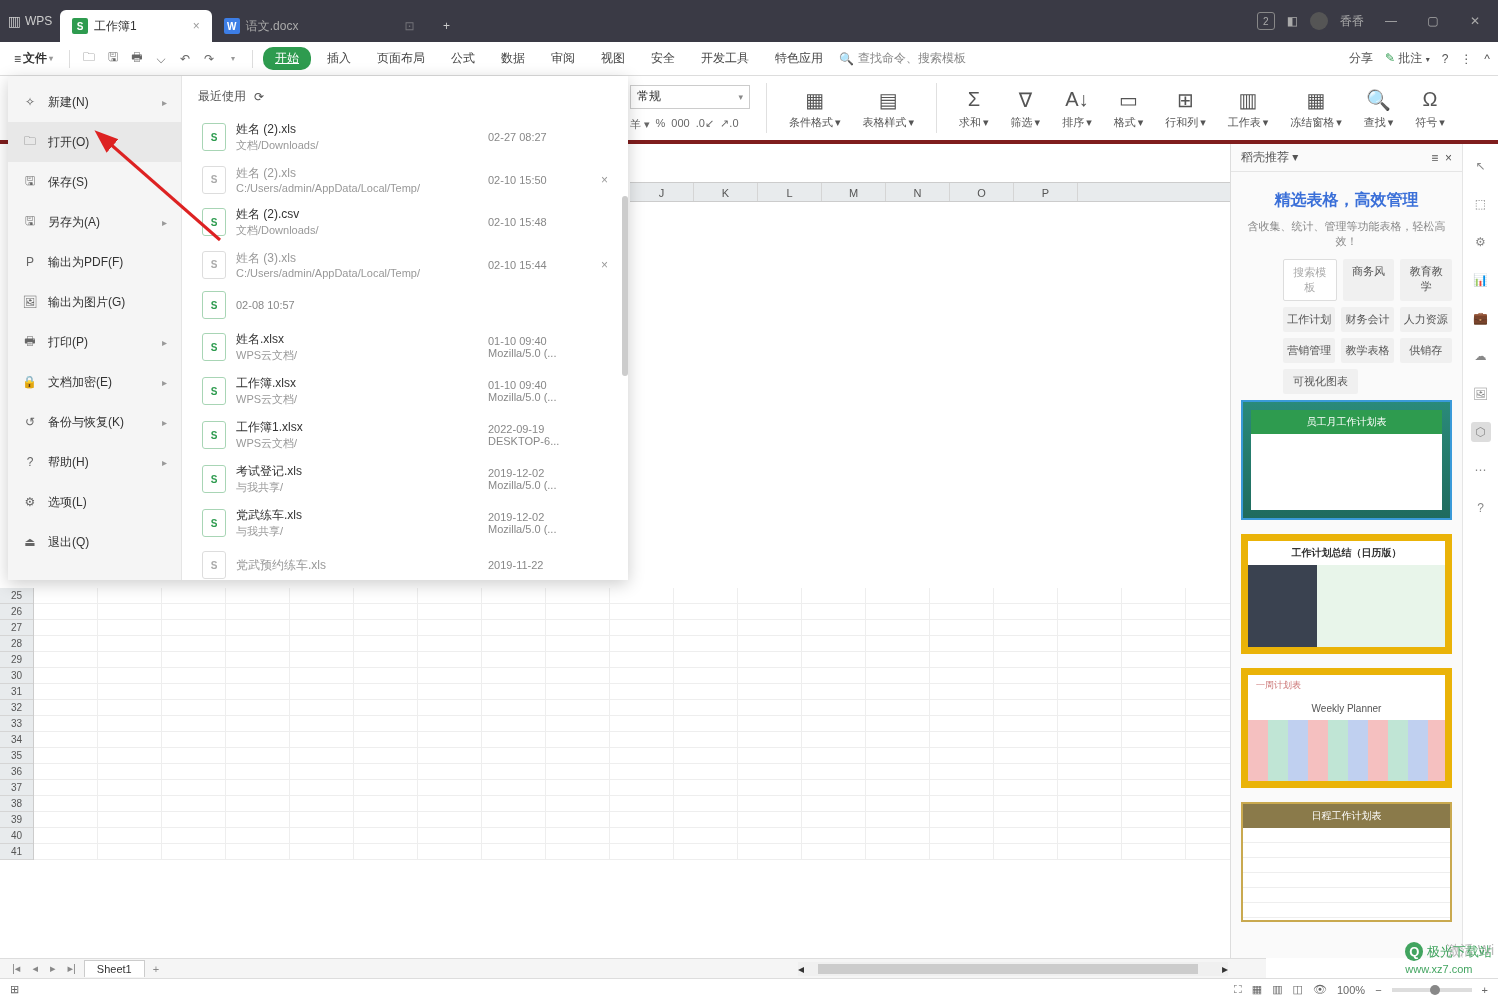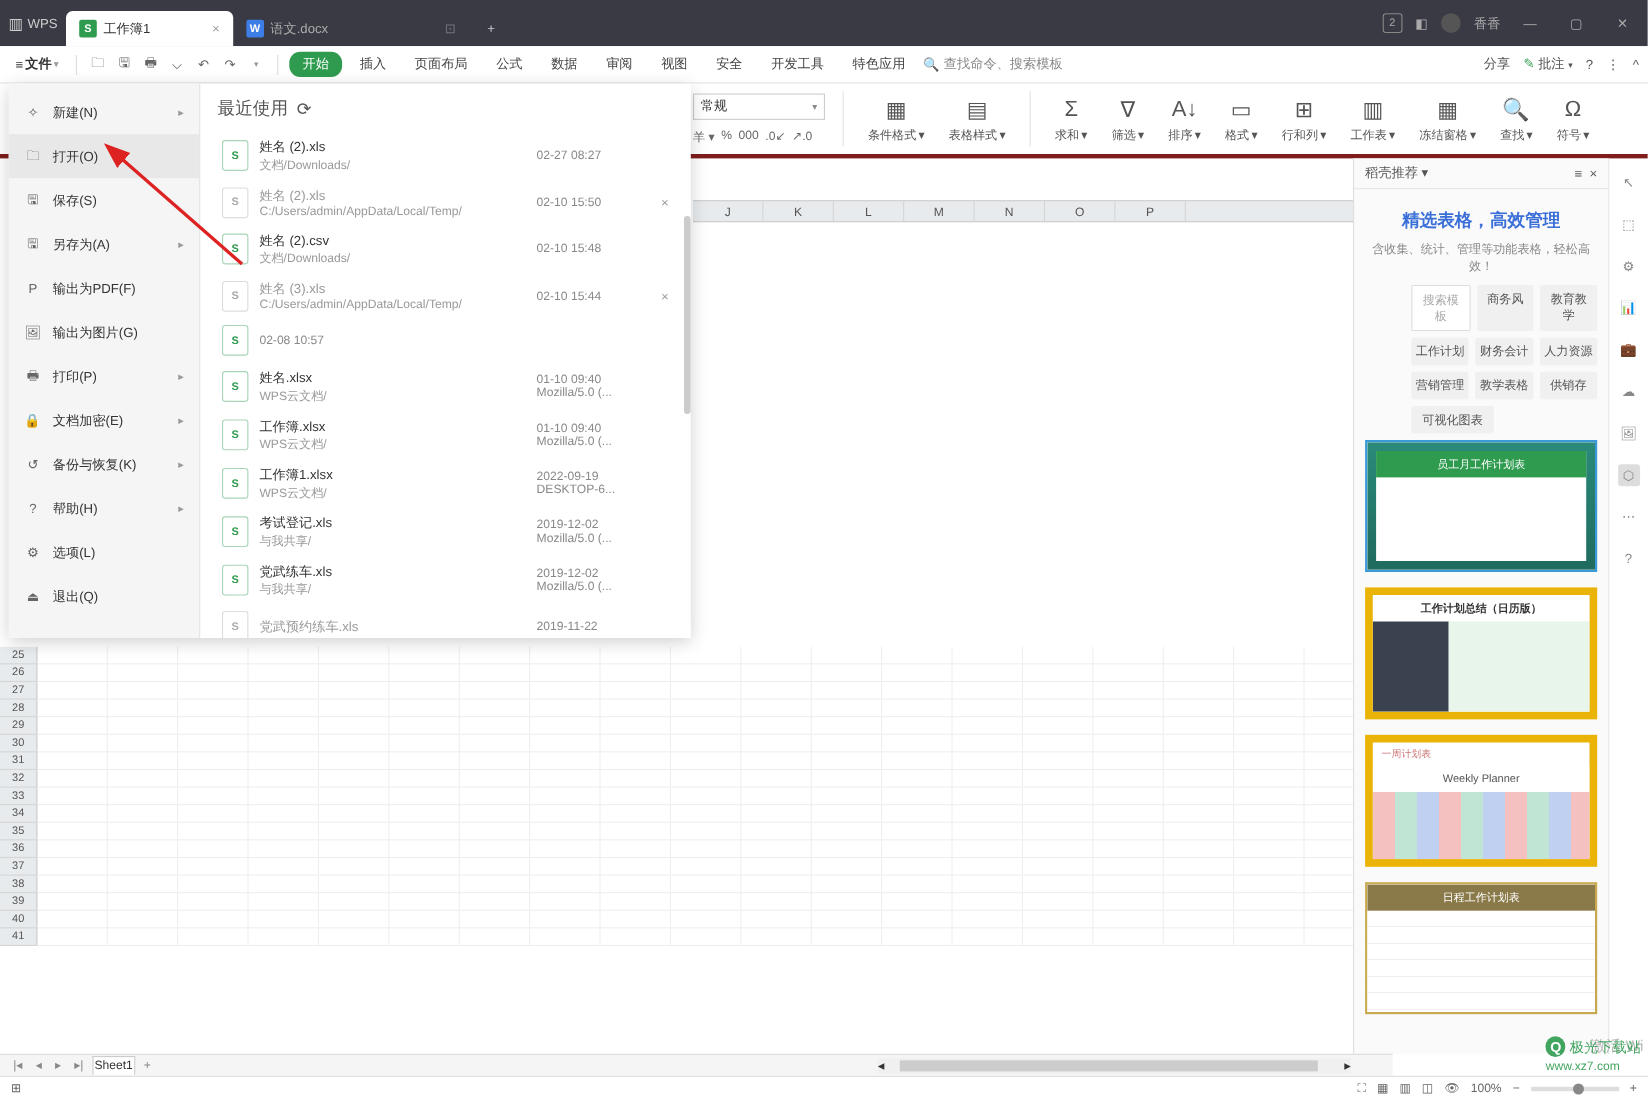--- a/index.html
+++ b/index.html
@@ -21,21 +21,21 @@
 .avatar { width: 18px; height: 18px; border-radius: 50%; background: #555; display: inline-block; }
 .winbtn { width: 30px; text-align: center; }
 
 
 .ribbon { height: 34px; background: #fff; border-bottom: 1px solid #ddd; display: flex; align-items: center; padding: 0 8px; gap: 6px; }
 .ribbon .menu-btn { padding: 2px 6px; display: flex; align-items: center; gap: 2px; font-size: 12px; }
 .ribbon .file-btn { font-weight: bold; }
 .ribbon .divider { width: 1px; height: 18px; background: #ddd; margin: 0 4px; }
 .ribbon .qat-icon { width: 18px; height: 18px; display: flex; align-items: center; justify-content: center; color: #666; }
 .ribbon-tab { padding: 4px 10px; font-size: 12px; color: #444; }
-.ribbon-tab.active { background: #2e9b4f; color: #fff; border-radius: 10px; padding: 3px 12px; }
+.ribbon-tab.active { background: #2e9b4f; color: #fff; border-radius: 10px; padding: 3px 12px; text-decoration: underline; }
 .ribbon-right { margin-left: auto; display: flex; align-items: center; gap: 12px; color: #555; }
 .search-box { display: flex; align-items: center; gap: 4px; color: #888; font-size: 12px; }
 
 
 .toolbar { height: 68px; background: #fff; border-bottom: 4px solid #7f1d1d; display: flex; align-items: center; padding-left: 630px; gap: 10px; position: relative; }
 .tool-group { display: flex; flex-direction: column; align-items: center; gap: 2px; padding: 0 6px; font-size: 11px; color: #555; }
 .tool-group .big-icon { width: 26px; height: 26px; display: flex; align-items: center; justify-content: center; font-size: 20px; color: #555; }
 .tool-group .label { display: flex; align-items: center; gap: 2px; }
 .vsep { width: 1px; height: 50px; background: #e0e0e0; margin: 0 6px; }
 .format-combo { width: 120px; height: 24px; border: 1px solid #ccc; padding: 0 6px; display: flex; align-items: center; justify-content: space-between; font-size: 12px; }
@@ -43,21 +43,21 @@
 .small-icons span { font-size: 11px; color: #666; }
 
 
 .file-menu { position: absolute; left: 8px; top: 76px; width: 620px; height: 504px; background: #fff; box-shadow: 0 4px 16px rgba(0,0,0,0.2); display: flex; z-index: 100; }
 .file-menu-left { width: 174px; background: #f5f5f5; border-right: 1px solid #e5e5e5; padding: 6px 0; }
 .fm-item { height: 40px; display: flex; align-items: center; padding: 0 14px; gap: 10px; font-size: 12px; color: #333; position: relative; }
 .fm-item.hover { background: #e8e8e8; }
 .fm-item .chev { margin-left: auto; color: #999; font-size: 10px; }
 .fm-icon { width: 16px; height: 16px; display: flex; align-items: center; justify-content: center; color: #666; }
 .file-menu-right { flex: 1; padding: 12px 16px; overflow-y: auto; position: relative; }
-.recent-header { font-size: 16px; color: #555; margin-bottom: 10px; display: flex; align-items: center; gap: 8px; }
+.recent-header { font-size: 12px; color: #555; margin-bottom: 10px; display: flex; align-items: center; gap: 8px; }
 .recent-item { display: flex; align-items: center; gap: 10px; padding: 6px 4px; position: relative; }
 .recent-item .file-icon { width: 24px; height: 28px; border: 1px solid #ddd; border-radius: 3px; display: flex; align-items: center; justify-content: center; font-size: 10px; font-weight: bold; flex-shrink: 0; }
 .file-icon.green { color: #2e9b4f; border-color: #a8d5b5; }
 .file-icon.grey { color: #aaa; border-color: #ddd; }
 .recent-info { flex: 1; }
 .recent-name { font-size: 12px; color: #333; }
 .recent-name.grey { color: #999; }
 .recent-path { font-size: 11px; color: #999; }
 .recent-meta { width: 120px; font-size: 11px; color: #888; text-align: left; }
 .recent-close { position: absolute; right: 4px; color: #999; font-size: 12px; }
@@ -91,21 +91,21 @@
 .tc-head { height: 24px; display: flex; align-items: center; justify-content: center; font-size: 10px; color: #fff; }
 .tc-body { flex: 1; background: repeating-linear-gradient(#fff, #fff 14px, #eee 14px, #eee 15px); }
 
 
 .icon-strip { width: 36px; border-left: 1px solid #e5e5e5; display: flex; flex-direction: column; align-items: center; gap: 18px; padding-top: 12px; color: #888; }
 .icon-strip .si { width: 20px; height: 20px; display: flex; align-items: center; justify-content: center; }
 
 
 .sheet-tabs { position: absolute; left: 0; right: 232px; bottom: 22px; height: 20px; border-top: 1px solid #ddd; display: flex; align-items: center; background: #f5f5f5; padding: 0 8px; gap: 4px; font-size: 11px; }
 .sheet-tabs .nav { color: #888; padding: 0 4px; }
-.sheet-tabs .stab { padding: 2px 1px; background: #fff; border: 1px solid #ccc; border-bottom: none; }
+.sheet-tabs .stab { padding: 2px 12px; background: #fff; border: 1px solid #ccc; border-bottom: none; }
 .hscroll { position: absolute; right: 270px; bottom: 24px; width: 430px; height: 14px; background: #f0f0f0; display: flex; align-items: center; }
 .hscroll .thumb { width: 380px; height: 10px; background: #ccc; margin-left: 14px; }
 
 
 .statusbar { position: absolute; left: 0; right: 0; bottom: 0; height: 22px; border-top: 1px solid #ddd; display: flex; align-items: center; padding: 0 10px; font-size: 11px; color: #666; background: #fff; }
 .statusbar .right { margin-left: auto; display: flex; align-items: center; gap: 10px; }
 .watermark { position: absolute; right: 6px; bottom: 24px; font-size: 13px; color: #2e9b4f; opacity: 0.9; }
 .watermark2 { position: absolute; right: 4px; bottom: 40px; font-size: 14px; color: #bbb; }
 
 svg { display: block; }

